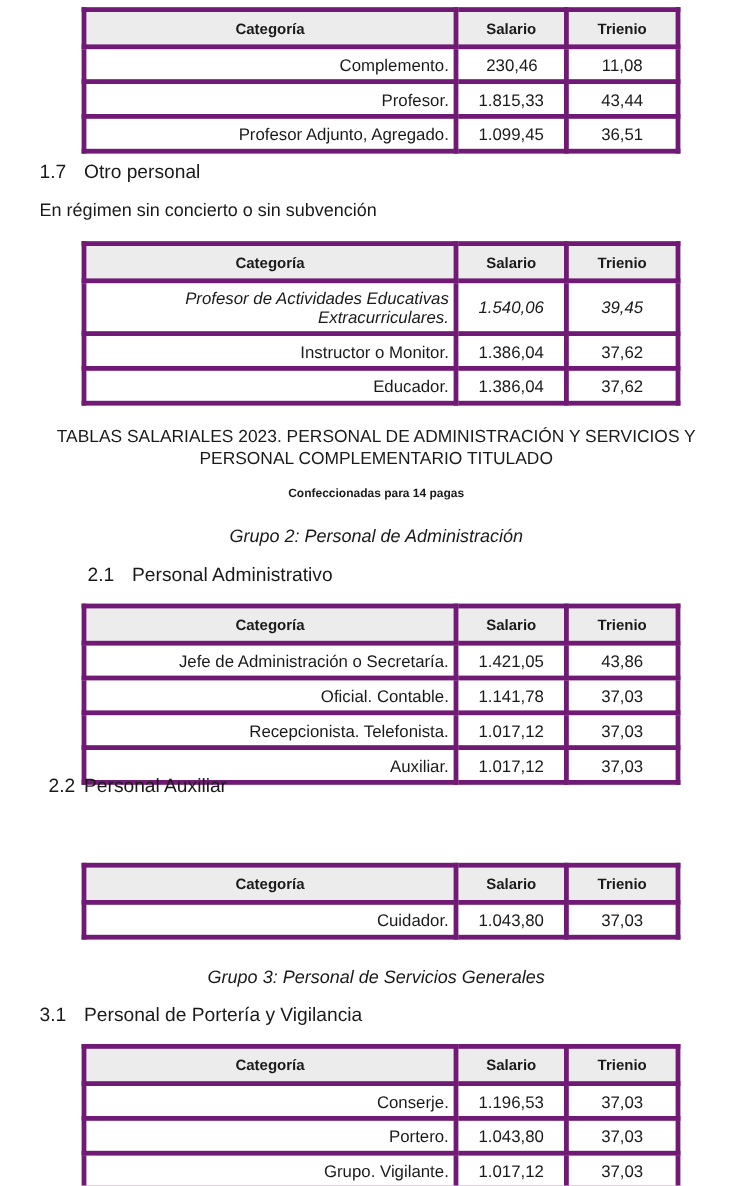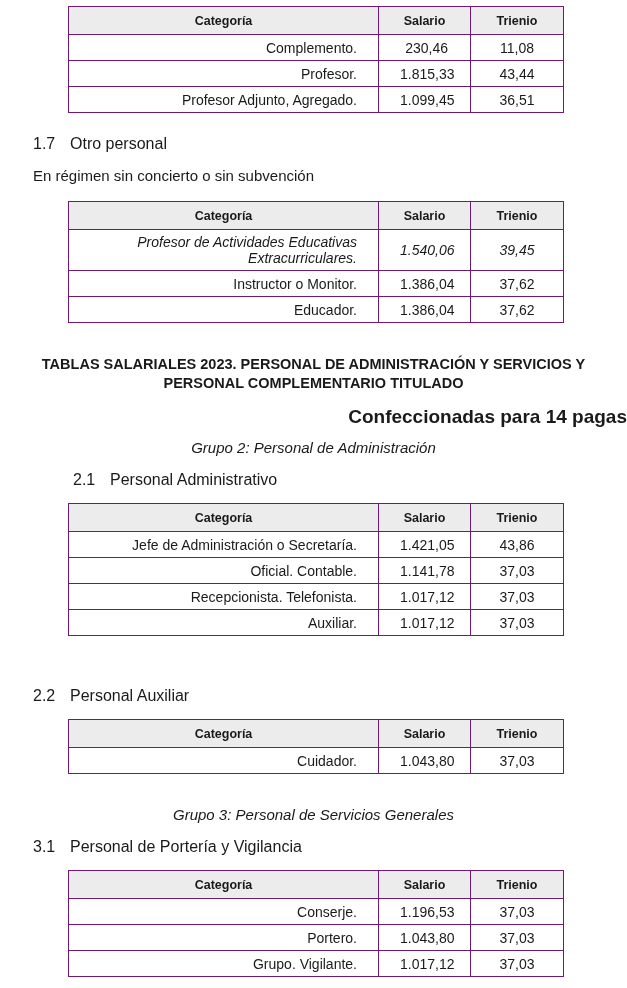--- a/index.html
+++ b/index.html
@@ -9,35 +9,35 @@
     }
     .abs { position: absolute; }
     table.sal {
       position: absolute; left: 68px; width: 495px;
       border-collapse: collapse; table-layout: fixed;
     }
     table.sal col.c1 { width: 310px; }
     table.sal col.c2 { width: 92px; }
     table.sal col.c3 { width: 93px; }
     table.sal th, table.sal td {
-      border: 1px solid #701a75; font-size: 14px; line-height: 16px;
-      padding: 0 21px;
+      border: 4px solid #701a75; font-size: 14px; line-height: 16px;
+      padding: 0 4px;
     }
     table.sal th {
       background: #ececec; font-weight: bold; font-size: 12.5px; height: 27px;
       text-align: center; color: #1a1a1a;
     }
     table.sal td { height: 25px; text-align: right; }
     table.sal td.num { text-align: center; }
     table.sal td.indent { padding-left: 18px; }
     table.sal tr.tall td { height: 40px; font-style: italic; }
     .sect { left: 33px; font-size: 16px; }
     .sect .n { display: inline-block; width: 37px; }
     .title {
-      left: 0; width: 627px; text-align: center; font-weight: bold; font-size: 14.5px; line-height: 19px;
+      left: 0; width: 627px; text-align: center; font-weight: normal; font-size: 14.5px; line-height: 19px;
     }
     .center { left: 0; width: 627px; text-align: center; }
     .italic { font-style: italic; font-size: 15px; text-align: center; }
   </style>
 </head>
 <body>
 
 <table class="sal" style="top:6px;">
   <colgroup>
       <col class="c1">
@@ -101,21 +101,21 @@
     </tr>
     <tr>
       <td>Educador.</td>
       <td class="num">1.386,04</td>
       <td class="num">37,62</td>
     </tr>
   </tbody>
 </table>
 
 <div class="abs title" style="top:355px; padding:0 14px; box-sizing:border-box;">TABLAS SALARIALES 2023. PERSONAL DE ADMINISTRACIÓN Y SERVICIOS Y PERSONAL COMPLEMENTARIO TITULADO</div>
-<div class="abs center" style="top:406px; font-weight:bold; font-size:19px;text-align:right;">Confeccionadas para 14 pagas</div>
+<div class="abs center" style="top:406px; font-weight:bold; font-size:10px;">Confeccionadas para 14 pagas</div>
 <div class="abs center italic" style="top:439px;">Grupo 2: Personal de Administración</div>
 
 <div class="abs sect" style="top:471px;margin-left:40px;">
   <span class="n">2.1</span><span>Personal Administrativo</span>
 </div>
 
 <table class="sal" style="top:503px;">
   <colgroup>
       <col class="c1">
       <col class="c2">
@@ -145,21 +145,21 @@
       <td class="num">37,03</td>
     </tr>
     <tr>
       <td>Auxiliar.</td>
       <td class="num">1.017,12</td>
       <td class="num">37,03</td>
     </tr>
   </tbody>
 </table>
 
-<div class="abs sect" style="top:687px;">
+<div class="abs sect" style="top:647px;text-align:center;">
   <span class="n">2.2</span><span>Personal Auxiliar</span>
 </div>
 
 <table class="sal" style="top:719px;">
   <colgroup>
       <col class="c1">
       <col class="c2">
       <col class="c3">
     </colgroup>
   <thead>

